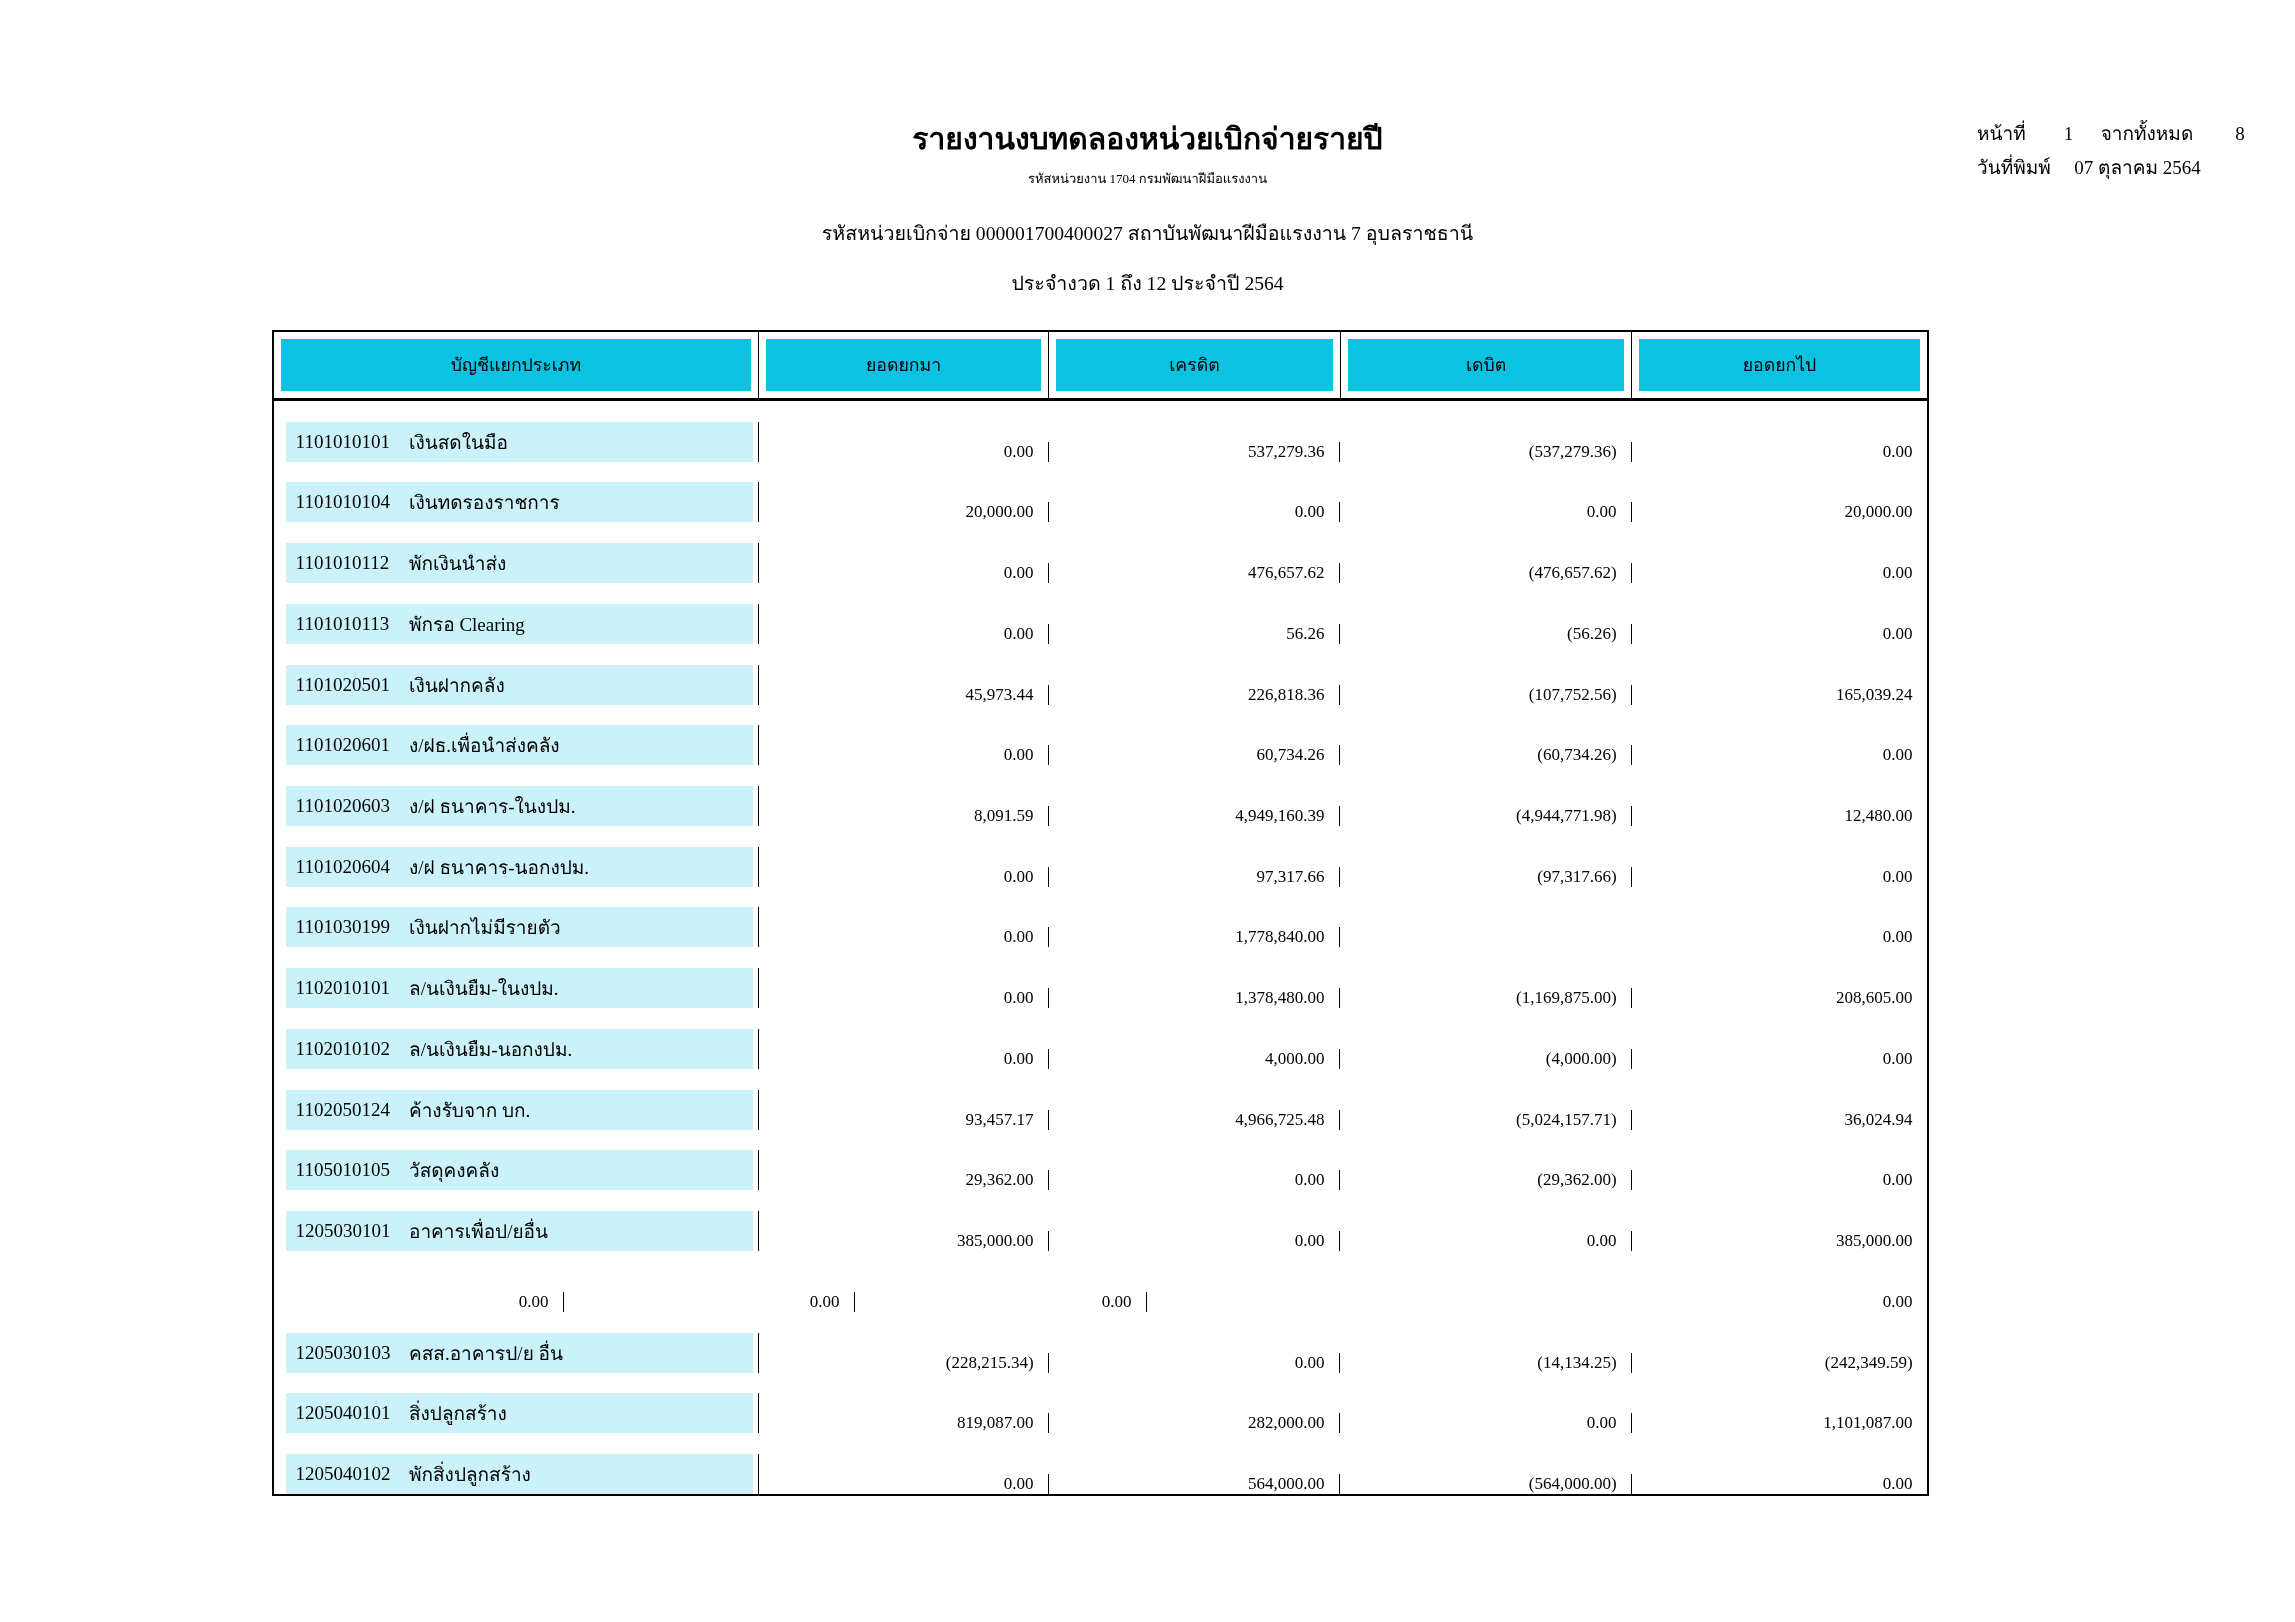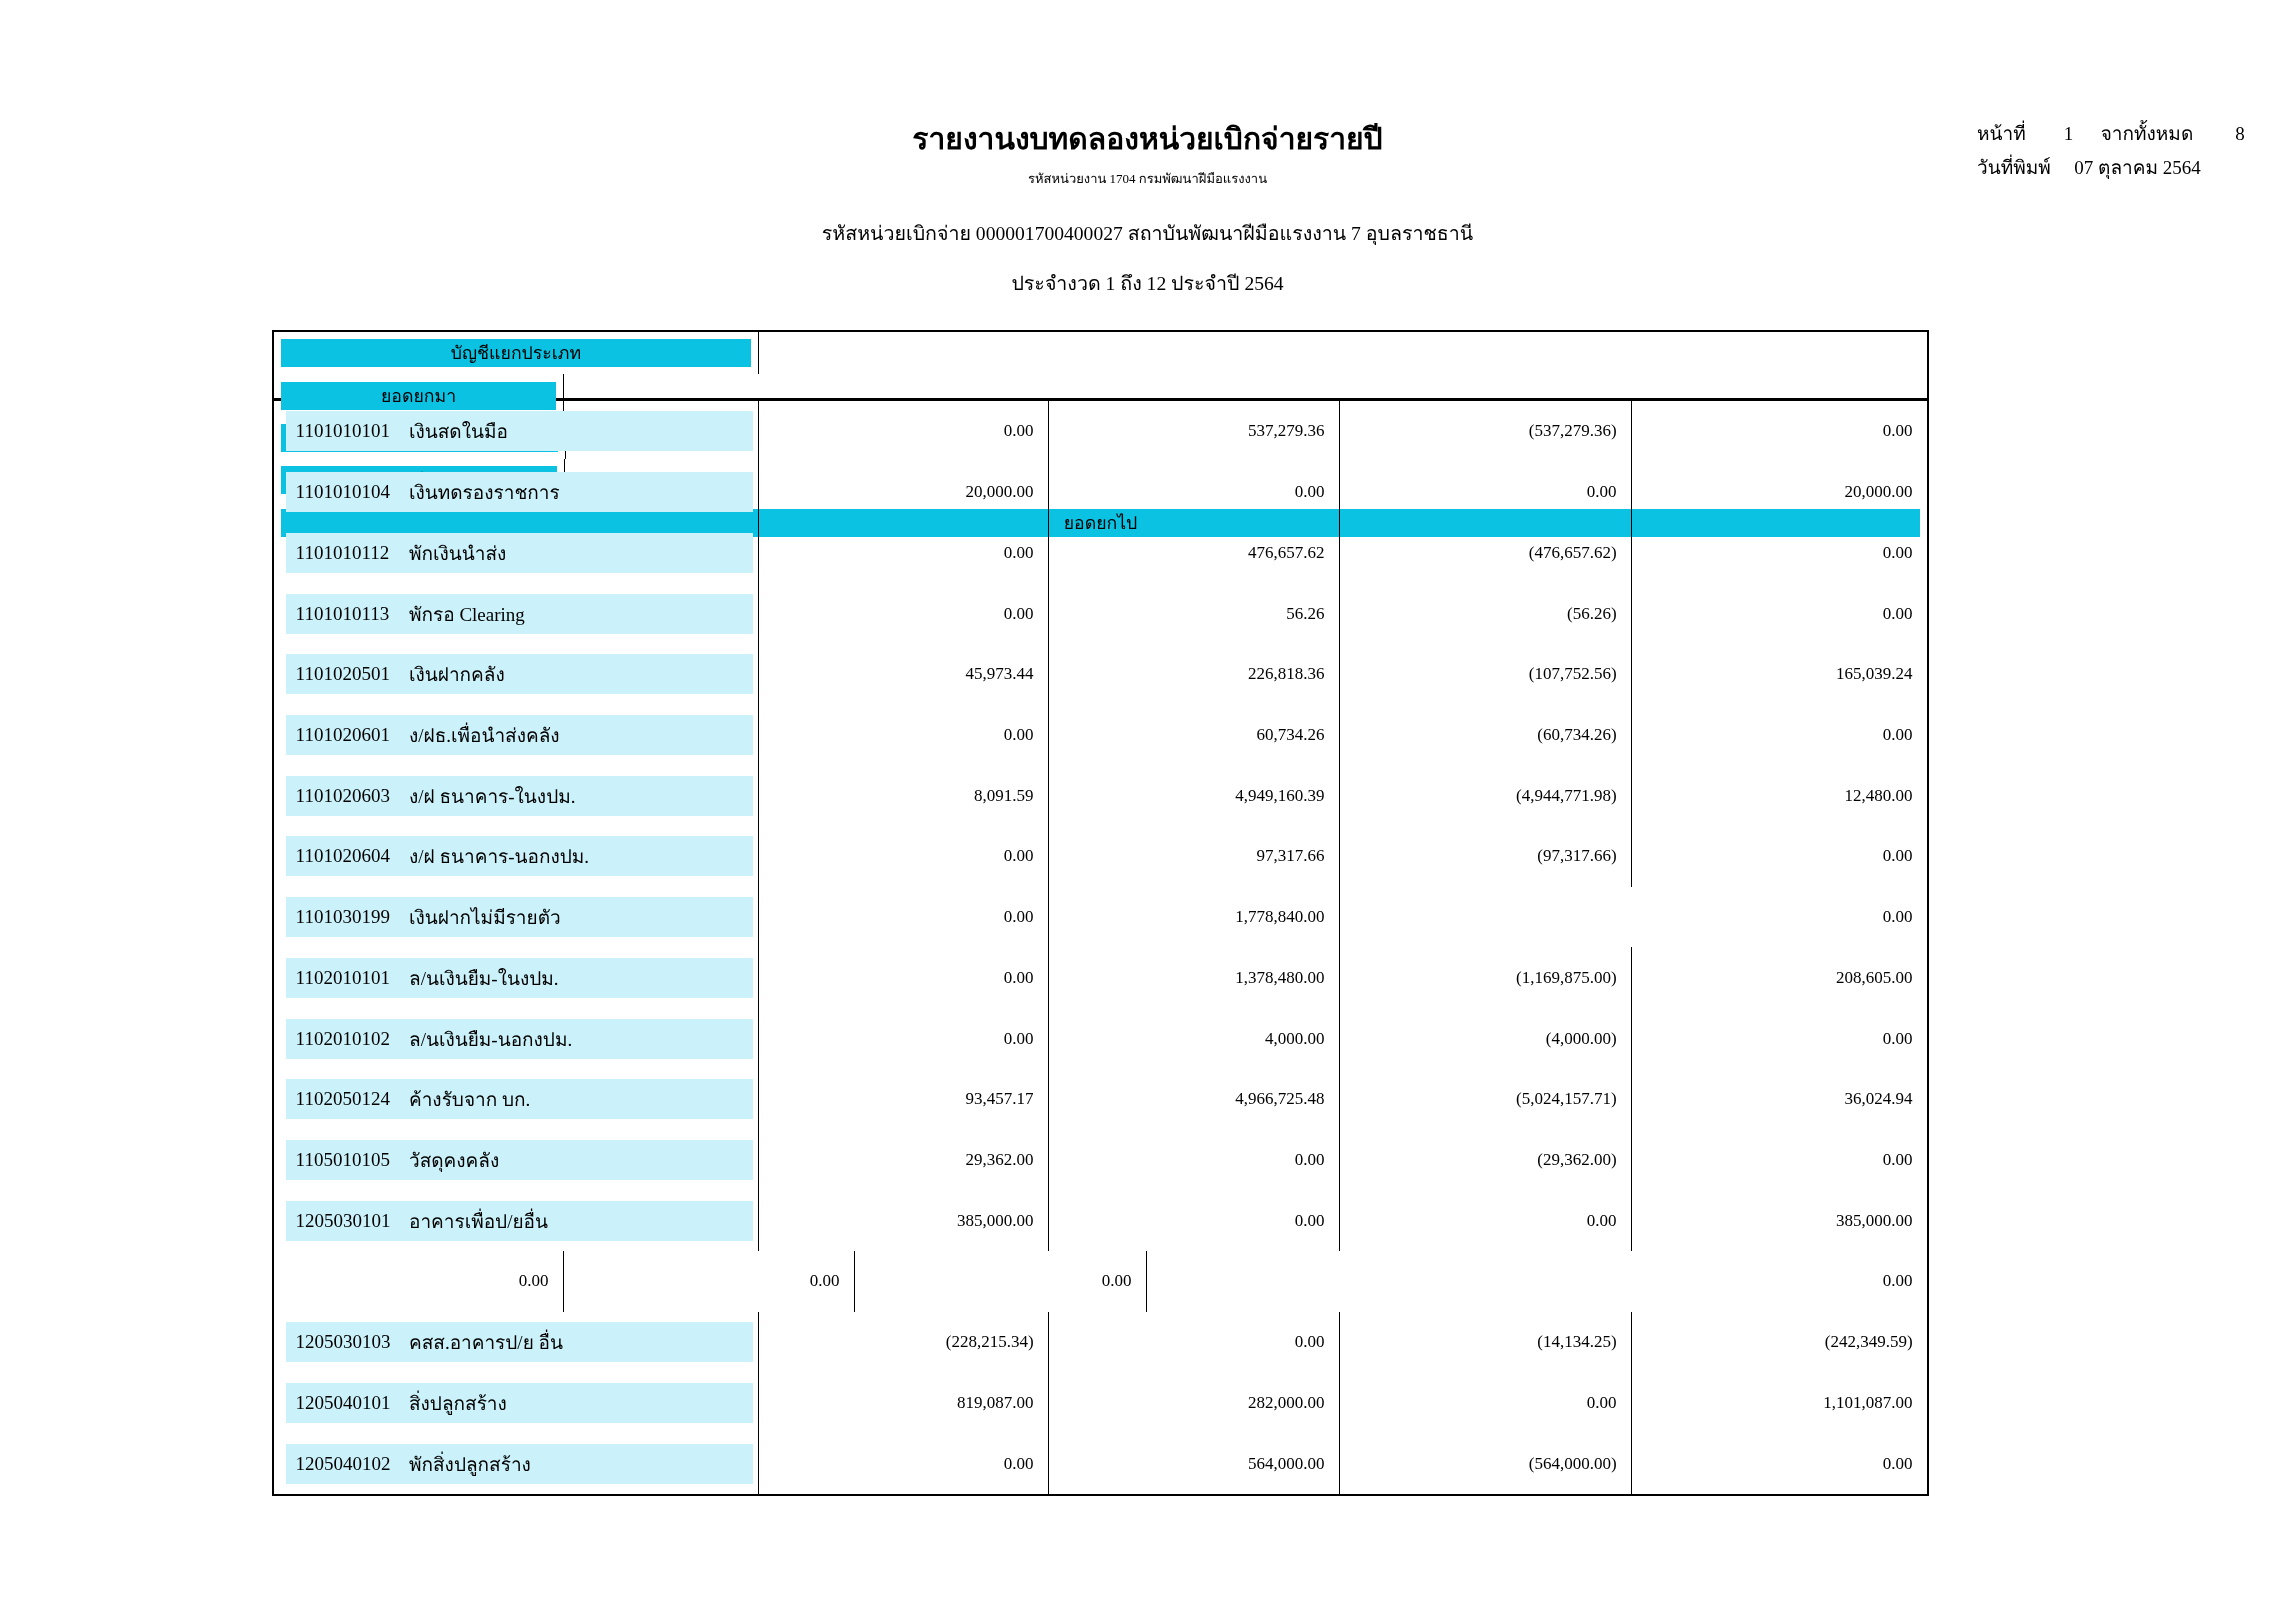--- a/index.html
+++ b/index.html
@@ -27,23 +27,23 @@
   .pi-gap-d { display: inline-block; width: 23.6px; }
 
   
   .gl-table {
     position: absolute; left: 272px; top: 330px;
     width: 1657px; height: 1166px;
     border: 2px solid #000; box-sizing: border-box;
     display: flex; flex-direction: column;
     background: #fff;
   }
-  .thead { display: flex; height: 69px; border-bottom: 3.3px solid #000; box-sizing: border-box; flex-direction: column; }
+  .thead { display: flex; height: 69px; border-bottom: 3.3px solid #000; box-sizing: border-box; }
   .tbody { flex: 1; display: flex; flex-direction: column; }
-  .trow  { display: flex; flex: 1; }
+  .trow  { display: flex; flex: 1; align-items: flex-end; }
 
   .c { box-sizing: border-box; border-right: 1.3px solid #000; }
   .c:last-child { border-right: none; }
   .c1 { width: 485px; }
   .c2 { width: 290px; }
   .c3 { width: 291px; }
   .c4 { width: 292px; }
   .c5 { flex: 1; }
 
   .hcol { display: flex; }

